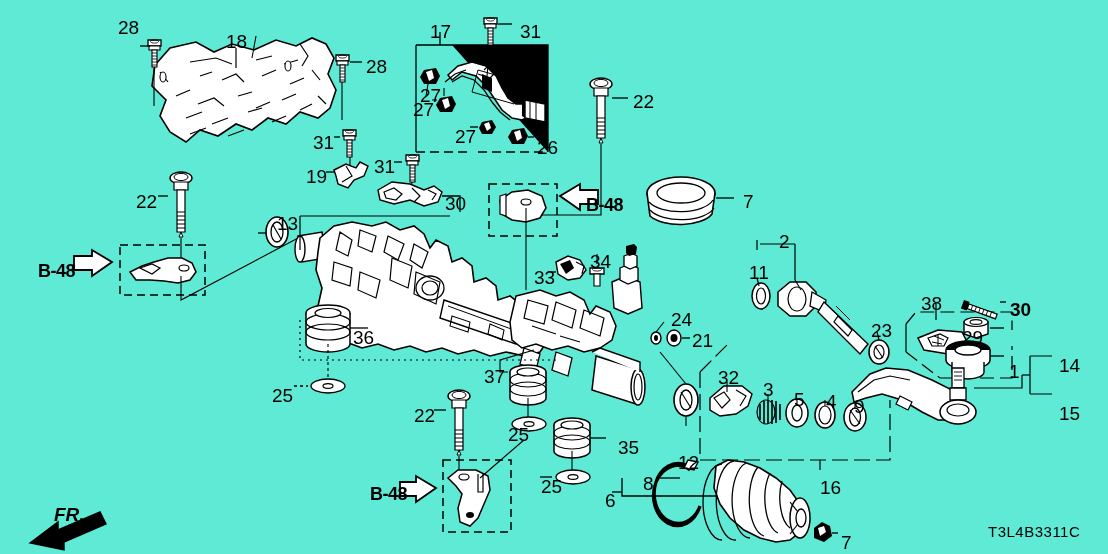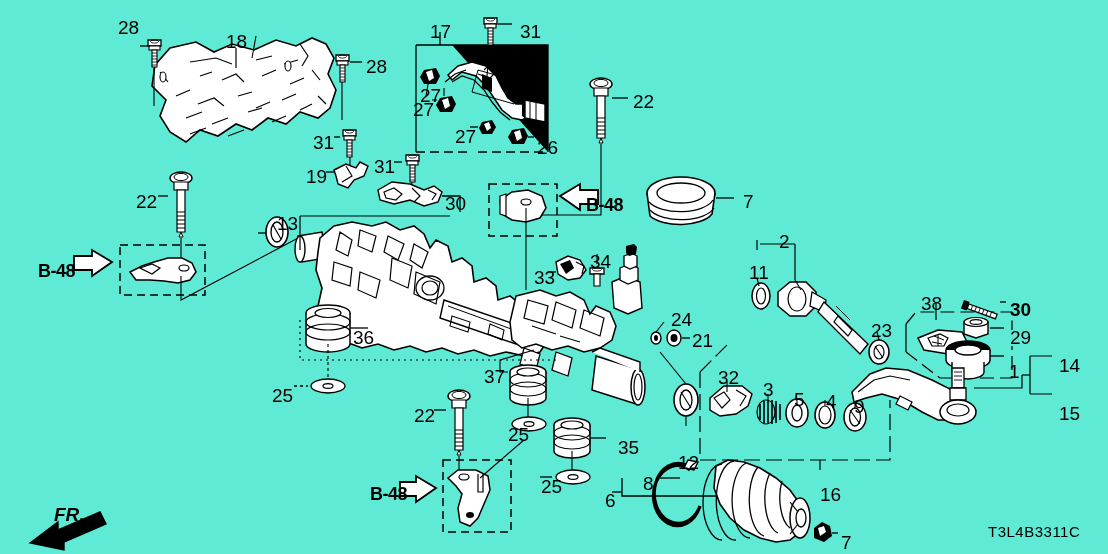--- a/index.html
+++ b/index.html
@@ -526,21 +526,21 @@
       <div class="cap" style="left: 306px; top: 167px;">19</div>
       <div class="cap" style="left: 374px; top: 157px;">31</div>
       <div class="cap" style="left: 445px; top: 194px;">30</div>
       <div class="cap" style="left: 136px; top: 192px;">22</div>
       <div class="cap" style="left: 237px; top: 214px; margin-left: 40px;">13</div>
       <div class="cap" style="left: 743px; top: 192px;">7</div>
       <div class="cap" style="left: 779px; top: 232px;">2</div>
       <div class="cap" style="left: 749px; top: 263px;">11</div>
       <div class="cap" style="left: 921px; top: 294px;">38</div>
       <div class="cap" style="left: 1010px; top: 300px; font-weight: bold;">30</div>
-      <div class="cap" style="left: 1010px; top: 328px;">29</div>
+      <div class="cap" style="left: 962px; top: 328px;">29</div>
       <div class="cap" style="left: 871px; top: 321px;">23</div>
       <div class="cap" style="left: 1009px; top: 362px;">1</div>
       <div class="cap" style="left: 1059px; top: 356px;">14</div>
       <div class="cap" style="left: 1059px; top: 388px; margin-top: 16px;">15</div>
       <div class="cap" style="left: 590px; top: 252px;">34</div>
       <div class="cap" style="left: 534px; top: 268px;">33</div>
       <div class="cap" style="left: 671px; top: 310px;">24</div>
       <div class="cap" style="left: 692px; top: 331px;">21</div>
       <div class="cap" style="left: 353px; top: 328px;">36</div>
       <div class="cap" style="left: 272px; top: 386px;">25</div>
@@ -548,21 +548,21 @@
       <div class="cap" style="left: 414px; top: 406px;">22</div>
       <div class="cap" style="left: 508px; top: 425px;">25</div>
       <div class="cap" style="left: 618px; top: 438px;">35</div>
       <div class="cap" style="left: 541px; top: 477px;">25</div>
       <div class="cap" style="left: 718px; top: 368px;">32</div>
       <div class="cap" style="left: 678px; top: 437px; margin-top: 16px;">12</div>
       <div class="cap" style="left: 763px; top: 380px;">3</div>
       <div class="cap" style="left: 794px; top: 390px;">5</div>
       <div class="cap" style="left: 826px; top: 392px;">4</div>
       <div class="cap" style="left: 854px; top: 397px;">9</div>
-      <div class="cap" style="left: 820px; top: 478px; margin-top: 7px;">16</div>
+      <div class="cap" style="left: 820px; top: 478px;">16</div>
       <div class="cap" style="left: 643px; top: 474px;">8</div>
       <div class="cap" style="left: 605px; top: 491px;">6</div>
       <div class="cap" style="left: 841px; top: 533px;">7</div>
       <div class="cap b" style="left: 38px; top: 262px;">B-48</div>
       <div class="cap b" style="left: 586px; top: 196px;">B-48</div>
       <div class="cap b" style="left: 370px; top: 485px;">B-48</div>
       <div class="cap fr" style="left: 54px; top: 505px;">FR.</div>
       <div class="cap code" style="left: 988px; top: 524px;">T3L4B3311C</div>
     </div>
 

